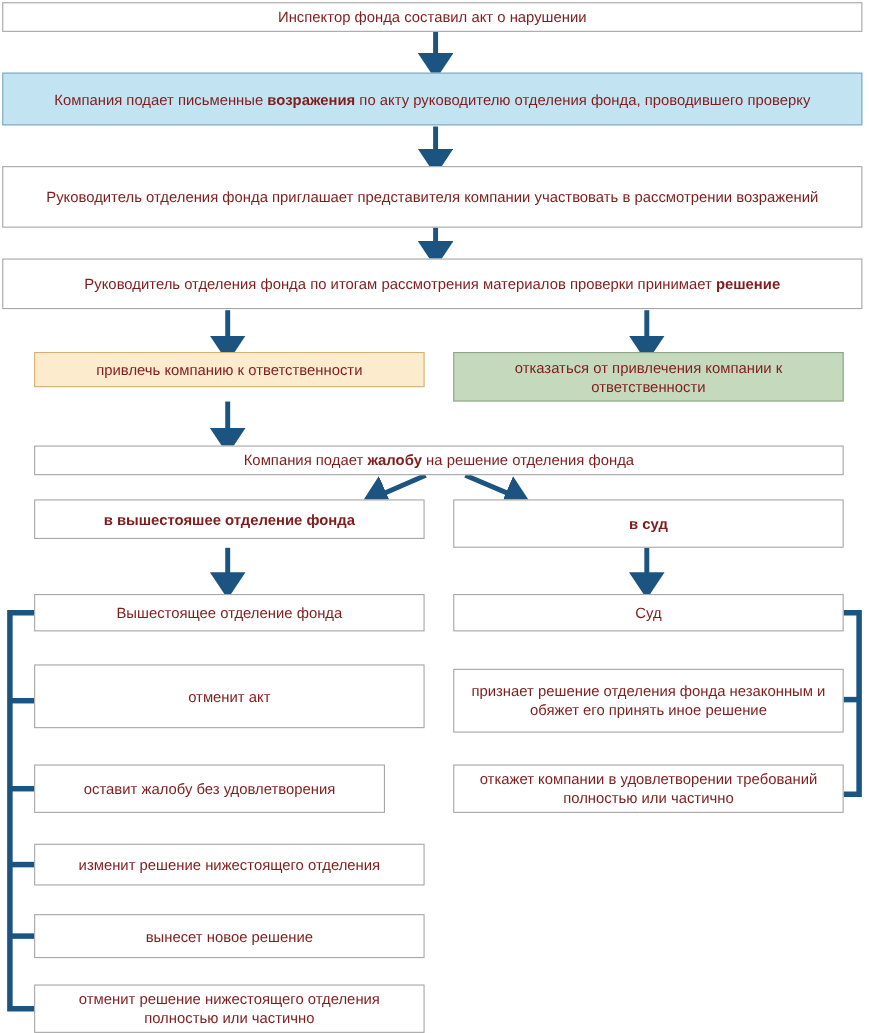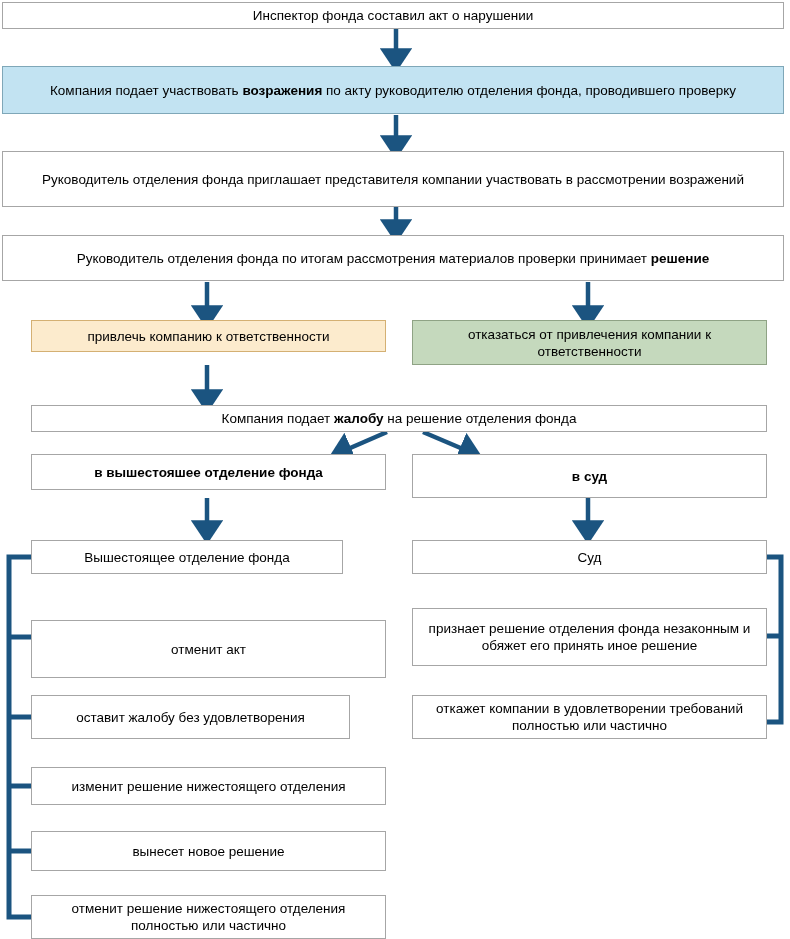--- a/index.html
+++ b/index.html
@@ -16,21 +16,21 @@
   }
   .box{
     position:absolute;
     box-sizing:border-box;
     display:flex;
     align-items:center;
     justify-content:center;
     text-align:center;
     border:1px solid #a6a6a6;
     background:#ffffff;
-    color:#000000;
+    color:#7f1d1d;
     font-size:13.5px;
     line-height:17px;
     padding:2px 8px;
   }
   .box.blue{
     background:#c2e3f2;
     border-color:#7fa7b8;
   }
   .box.peach{
     background:#fcebcd;
@@ -92,21 +92,21 @@
     <path d="M763,557 L781,557 L781,722 L763,722" fill="none" stroke="#1b5480" stroke-width="5"></path>
     <line x1="763" y1="636" x2="781" y2="636" stroke="#1b5480" stroke-width="5"></line>
   </svg>
 
   <div class="box" style="left:2px;top:2px;width:782px;height:27px;">
     <span>Инспектор фонда составил акт о нарушении</span>
   </div>
 
   <div class="box blue" style="left:2px;top:66px;width:782px;height:48px;">
     <span>
-      <span>Компания подает участвовать </span><b>возражения</b><span> по акту руководителю отделения фонда, проводившего проверку</span>
+      <span>Компания подает письменные </span><b>возражения</b><span> по акту руководителю отделения фонда, проводившего проверку</span>
     </span>
   </div>
 
   <div class="box" style="left:2px;top:151px;width:782px;height:56px;">
     <span>Руководитель отделения фонда приглашает представителя компании участвовать в рассмотрении возражений</span>
   </div>
 
   <div class="box" style="left:2px;top:235px;width:782px;height:46px;">
     <span>
       <span>Руководитель отделения фонда по итогам рассмотрения материалов проверки принимает </span><b>решение</b>
@@ -128,29 +128,29 @@
   </div>
 
   <div class="box bold" style="left:31px;top:454px;width:355px;height:36px;">
     <span>в вышестояшее отделение фонда</span>
   </div>
 
   <div class="box bold" style="left:412px;top:454px;width:355px;height:44px;">
     <span>в суд</span>
   </div>
 
-  <div class="box" style="left:31px;top:540px;width:312px;height:34px;">
+  <div class="box" style="left:31px;top:540px;width:355px;height:34px;">
     <span>Вышестоящее отделение фонда</span>
   </div>
 
   <div class="box" style="left:412px;top:540px;width:355px;height:34px;">
     <span>Суд</span>
   </div>
 
-  <div class="box" style="left:31px;top:620px;width:355px;height:58px;text-align:right;">
+  <div class="box" style="left:31px;top:604px;width:355px;height:58px;text-align:right;">
     <span>отменит акт</span>
   </div>
   <div class="box" style="left:31px;top:695px;width:319px;height:44px;">
     <span>оставит жалобу без удовлетворения</span>
   </div>
   <div class="box" style="left:31px;top:767px;width:355px;height:38px;">
     <span>изменит решение нижестоящего отделения</span>
   </div>
   <div class="box" style="left:31px;top:831px;width:355px;height:40px;">
     <span>вынесет новое решение</span>

